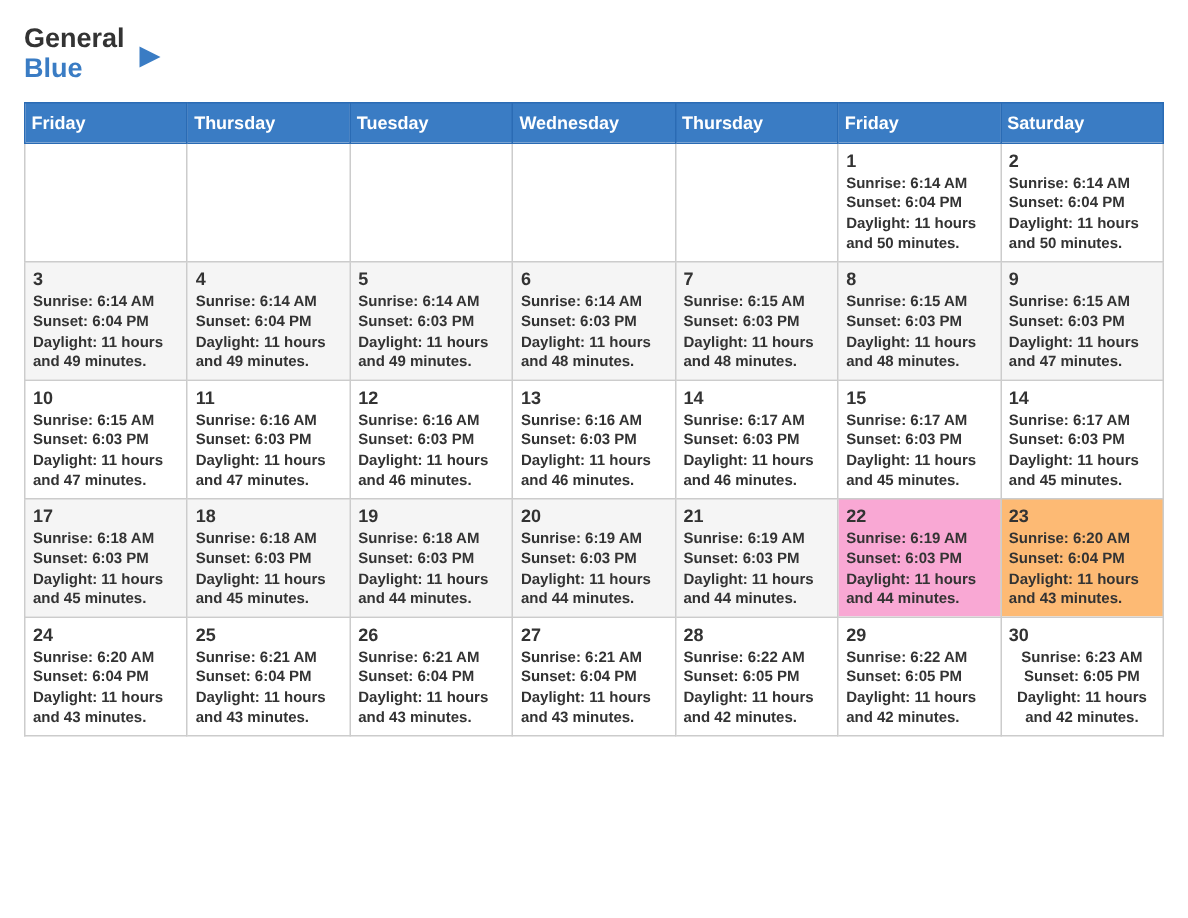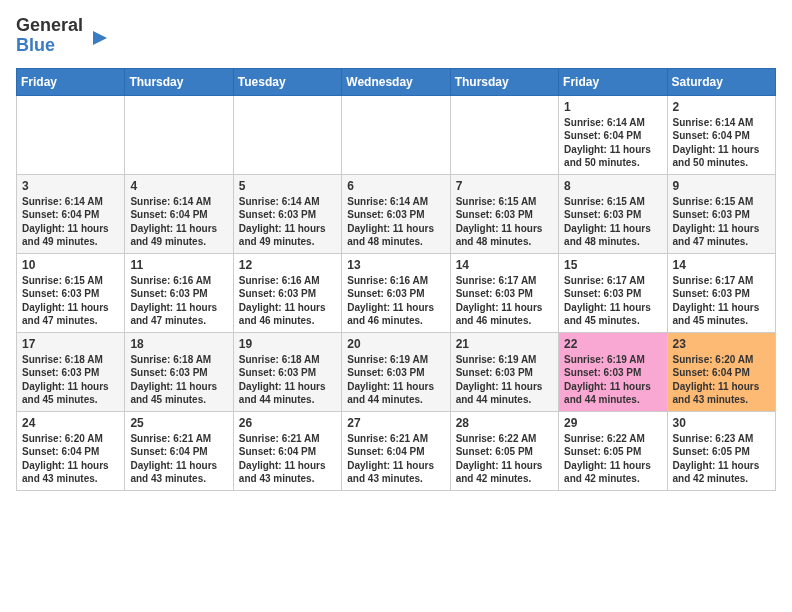--- a/index.html
+++ b/index.html
@@ -314,20 +314,20 @@
         </td>
         <td>
           <span class="day-num">29</span>
           <div class="cell-info" style="white-space: pre-line;">Sunrise: 6:22 AM
 Sunset: 6:05 PM
 Daylight: 11 hours
 and 42 minutes.</div>
         </td>
         <td>
           <span class="day-num">30</span>
-          <div class="cell-info" style="white-space: pre-line;">Sunrise: 6:23 AM
+          <div class="cell-info" style="white-space: pre-line; text-align: center;">Sunrise: 6:23 AM
 Sunset: 6:05 PM
 Daylight: 11 hours
 and 42 minutes.</div>
         </td>
       </tr>
     </tbody>
 </table>
 
 </body></html>

